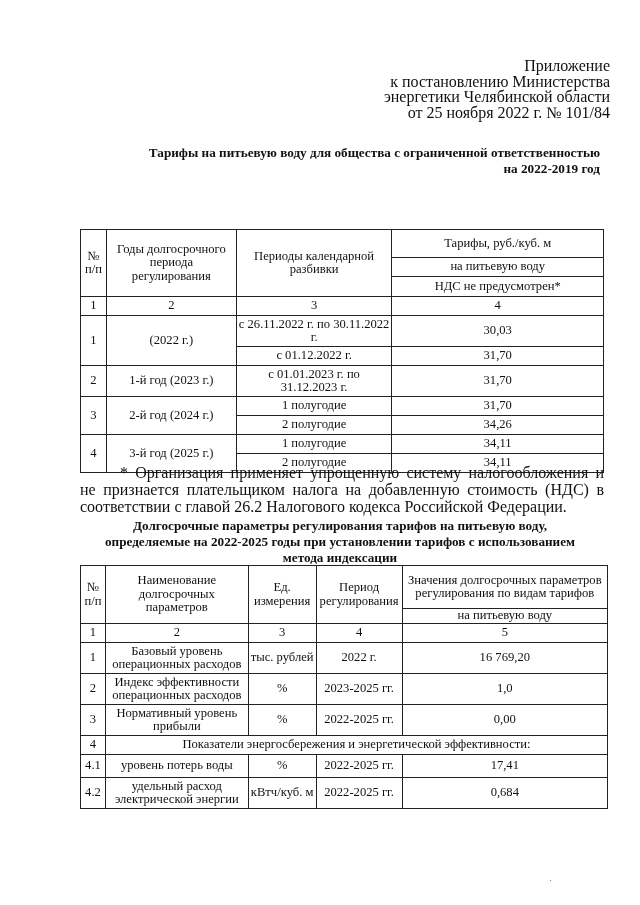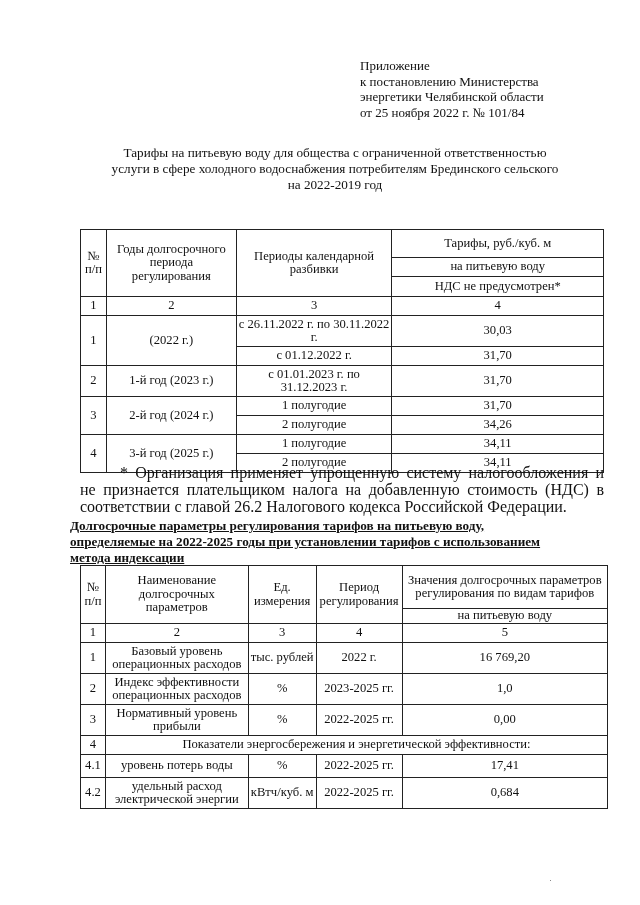--- a/index.html
+++ b/index.html
@@ -1,49 +1,48 @@
 <!DOCTYPE html>
 <html><head>
 <meta charset="utf-8">
 <style>
   html, body { margin: 0; padding: 0; background: #ffffff; }
   body { width: 640px; height: 905px; position: relative; overflow: hidden;
          font-family: "Liberation Serif", "DejaVu Serif", serif; color: #111; }
   .appendix { position: absolute; left: 360px; top: 58px; width: 250px;
-              text-align: left; font-size: 13px; line-height: 15.5px; }
+              text-align: right; font-size: 16px; line-height: 15.5px; }
   .title1 { position: absolute; left: 70px; top: 145px; width: 530px;
-            text-align: center; font-weight: normal; font-size: 13.2px; line-height: 16px; }
+            text-align: right; font-weight: bold; font-size: 13.2px; line-height: 16px; }
   table { border-collapse: collapse; position: absolute; font-size: 12.6px; }
   td { border: 1px solid #222; text-align: center; vertical-align: middle;
        padding: 0 2px; line-height: 13.5px; }
   #t1 { left: 80px; top: 229px; width: 524px; }
   #t1 td { height: 18px; }
   .footnote { position: absolute; left: 80px; top: 464px; width: 524px;
               font-size: 16px; line-height: 17px; text-align: justify; }
   .footnote .first { text-indent: 40px; display: block; }
   .title2 { position: absolute; left: 70px; top: 518px; width: 540px;
-            font-weight: bold; font-size: 13.2px; line-height: 16px; text-decoration: underline; }
+            text-align: center; font-weight: bold; font-size: 13.2px; line-height: 16px; }
   #t2 { left: 80px; top: 565px; width: 528px; }
   #t2 td { height: 18px; }
   .left { text-align: center; }
   .dot { position: absolute; left: 550px; top: 880px; width: 1px; height: 1px; background: #888; }
 </style>
 </head>
 <body>
 
 <div class="appendix">
   <div>Приложение</div>
   <div>к постановлению Министерства</div>
   <div>энергетики Челябинской области</div>
   <div>от 25 ноября 2022 г. № 101/84</div>
 </div>
 
 <div class="title1">
   <div>Тарифы на питьевую воду для общества с ограниченной ответственностью</div>
-  <div>услуги в сфере холодного водоснабжения потребителям Брединского сельского</div>
   <div>на 2022-2019 год</div>
 </div>
 
 <table id="t1">
   <colgroup>
       <col style="width:26px">
       <col style="width:130px">
       <col style="width:156px">
       <col style="width:212px">
     </colgroup>

